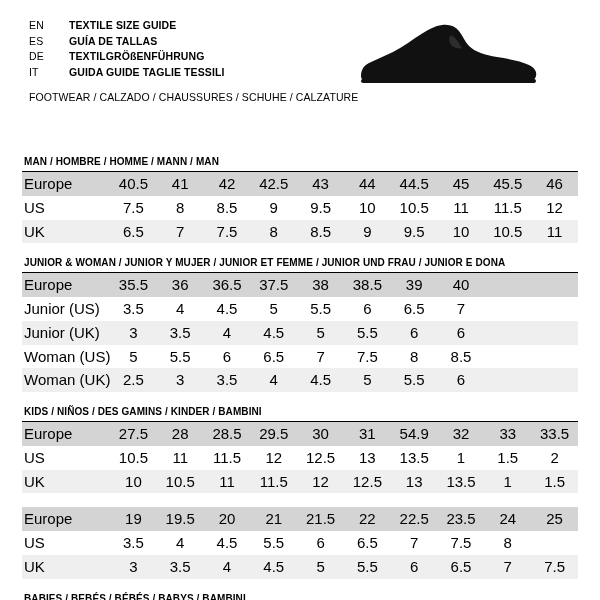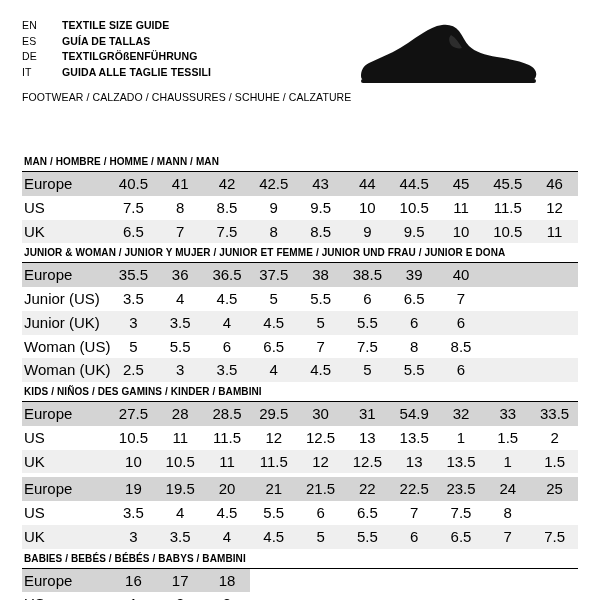--- a/index.html
+++ b/index.html
@@ -21,20 +21,21 @@
     box-sizing: border-box;
     padding: 0;
   }
 
   
   .header {
     position: relative;
     padding: 18px 22px 0 22px;
     height: 130px;
     box-sizing: border-box;
+    margin-left: 7px;
   }
   .lang-table {
     border-collapse: collapse;
     font-size: 10.5px;
     line-height: 1.0;
   }
   .lang-table td {
     padding: 2px 0 3px 0;
     vertical-align: top;
     white-space: nowrap;
@@ -61,21 +62,21 @@
     top: 22px;
     width: 185px;
     height: 70px;
   }
   .shoe-wrap svg { display: block; }
 
   
   .sections {
     padding: 26px 22px 0 22px;
   }
-  .section { margin-bottom: 4px; }
+  .section { margin-bottom: 14px; }
   .section-title {
     font-size: 10px;
     font-weight: bold;
     letter-spacing: 0.1px;
     padding: 0 0 4px 2px;
     border-bottom: 1px solid #000;
     margin-bottom: 0;
   }
   table.size {
     border-collapse: collapse;
@@ -120,21 +121,21 @@
         <tr>
           <td class="lang-code">ES</td>
           <td class="lang-title">GUÍA DE TALLAS</td>
         </tr>
         <tr>
           <td class="lang-code">DE</td>
           <td class="lang-title">TEXTILGRÖßENFÜHRUNG</td>
         </tr>
         <tr>
           <td class="lang-code">IT</td>
-          <td class="lang-title">GUIDA ALLE TAGLIE TESSILI</td>
+          <td class="lang-title">GUIDA GUIDE TAGLIE TESSILI</td>
         </tr>
       </tbody>
     </table>
 
     <div class="footwear-line">FOOTWEAR / CALZADO / CHAUSSURES / SCHUHE / CALZATURE</div>
 
     <div class="shoe-wrap">
       <svg viewBox="0 0 185 70" width="185" height="70" aria-hidden="true">
         <path fill="#111111" d="M6,54 C6,49 8,44 14,41 C22,37 30,34 38,30 C48,25 58,17 68,11 C74,7 80,4 87,3 C94,2 100,4 104,9 C108,14 110,20 114,24 C120,30 130,33 142,35 C154,37 166,39 174,43 C180,46 182,50 181,54 C180,58 176,60 170,60 L18,60 C10,60 6,58 6,54 Z"></path>
         <path fill="#ffffff" d="M96,13 C101,16 104,21 107,26 C104,27 100,26 97,24 C94,21 93,16 96,13 Z" opacity="0.12"></path>

